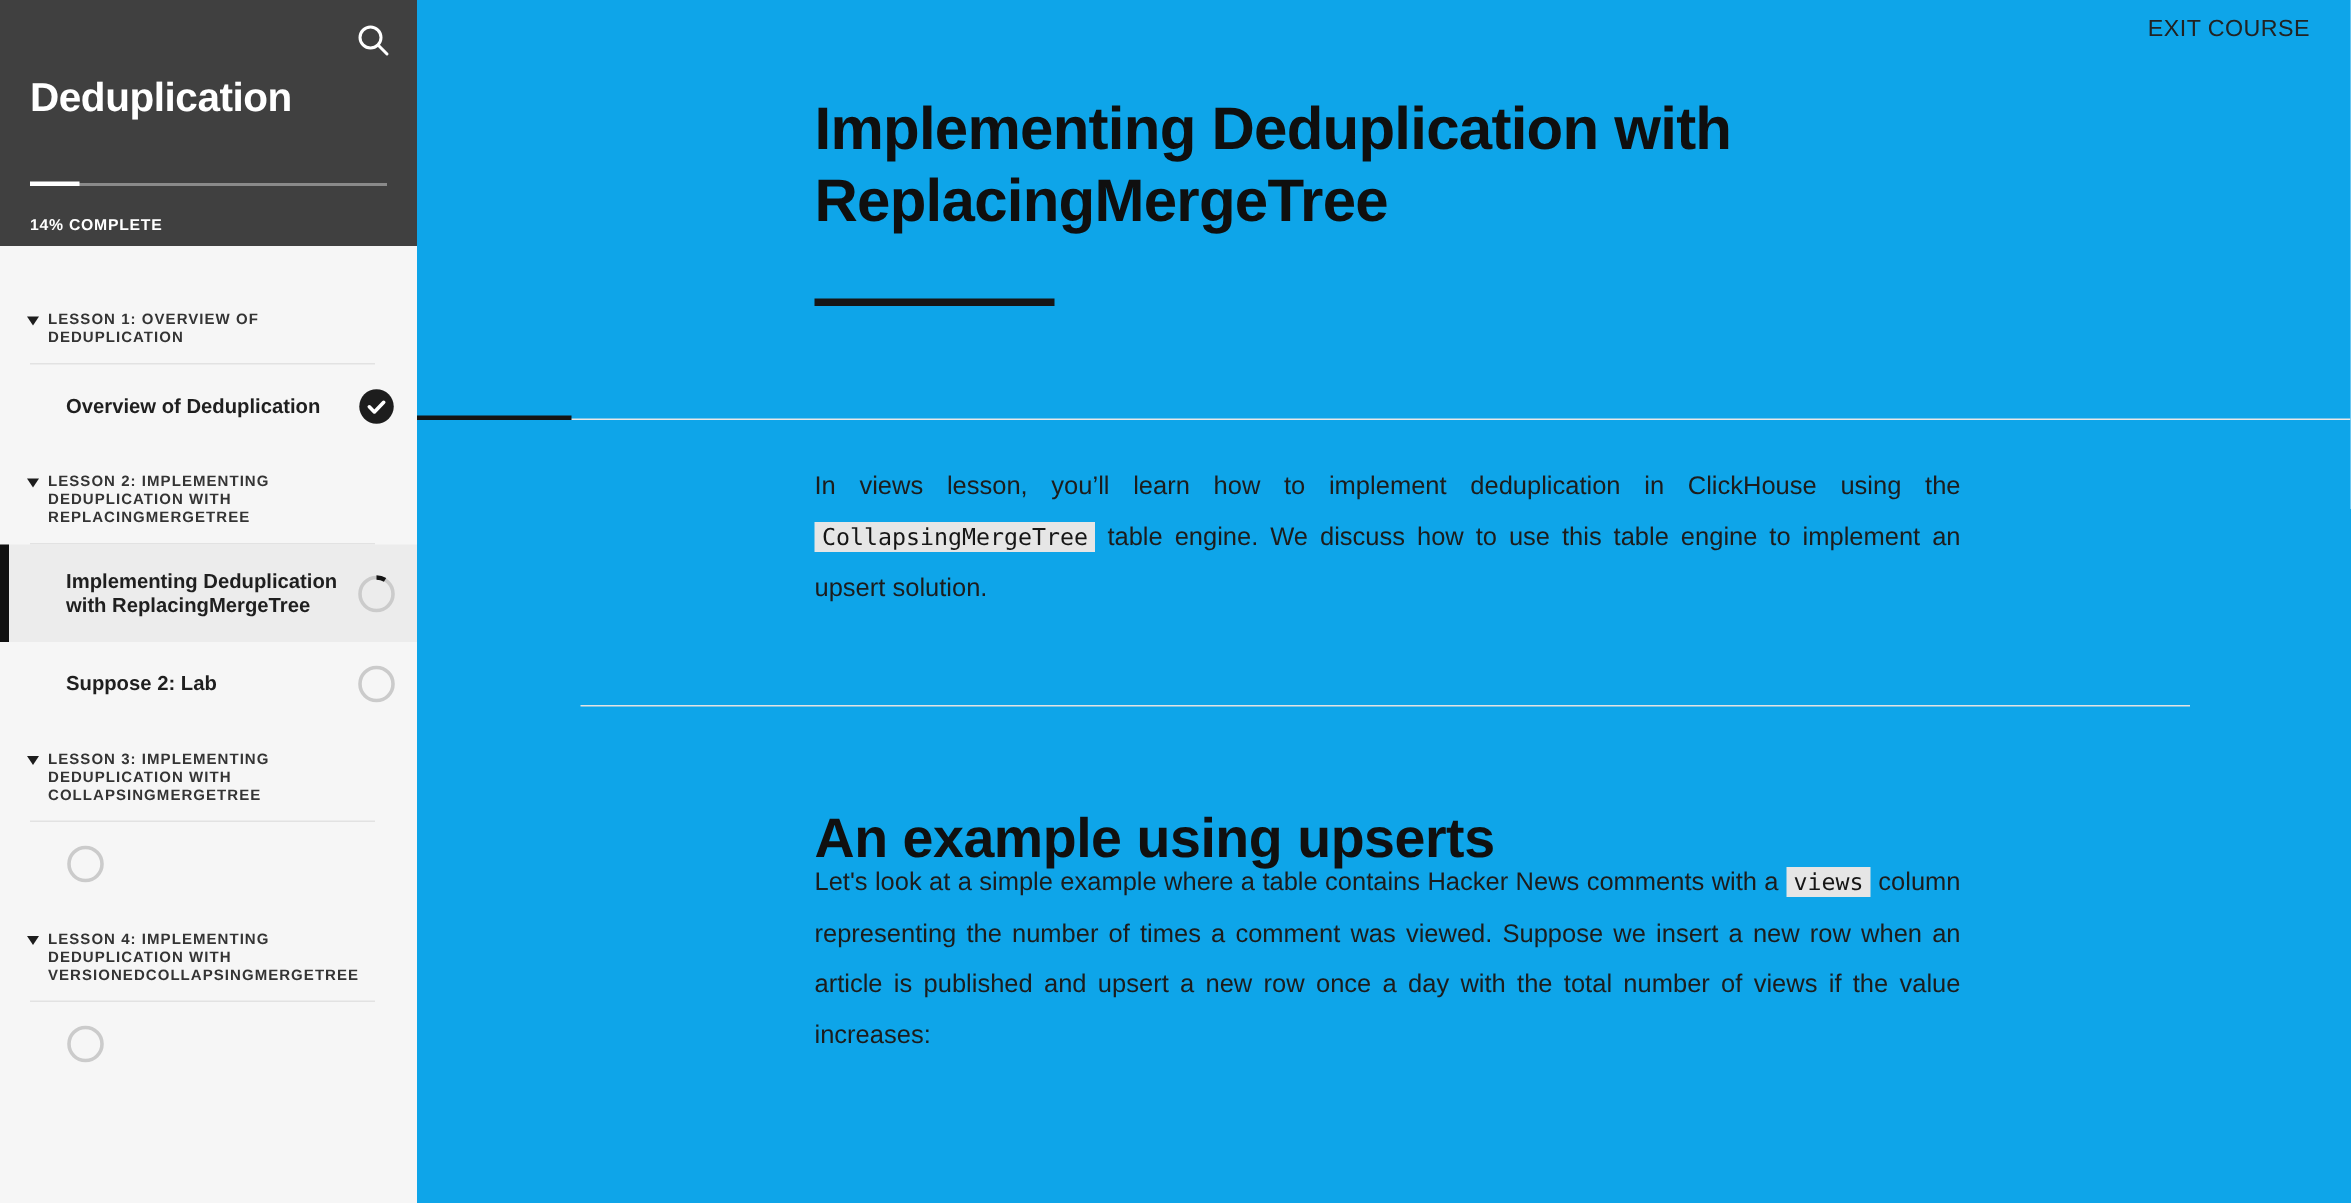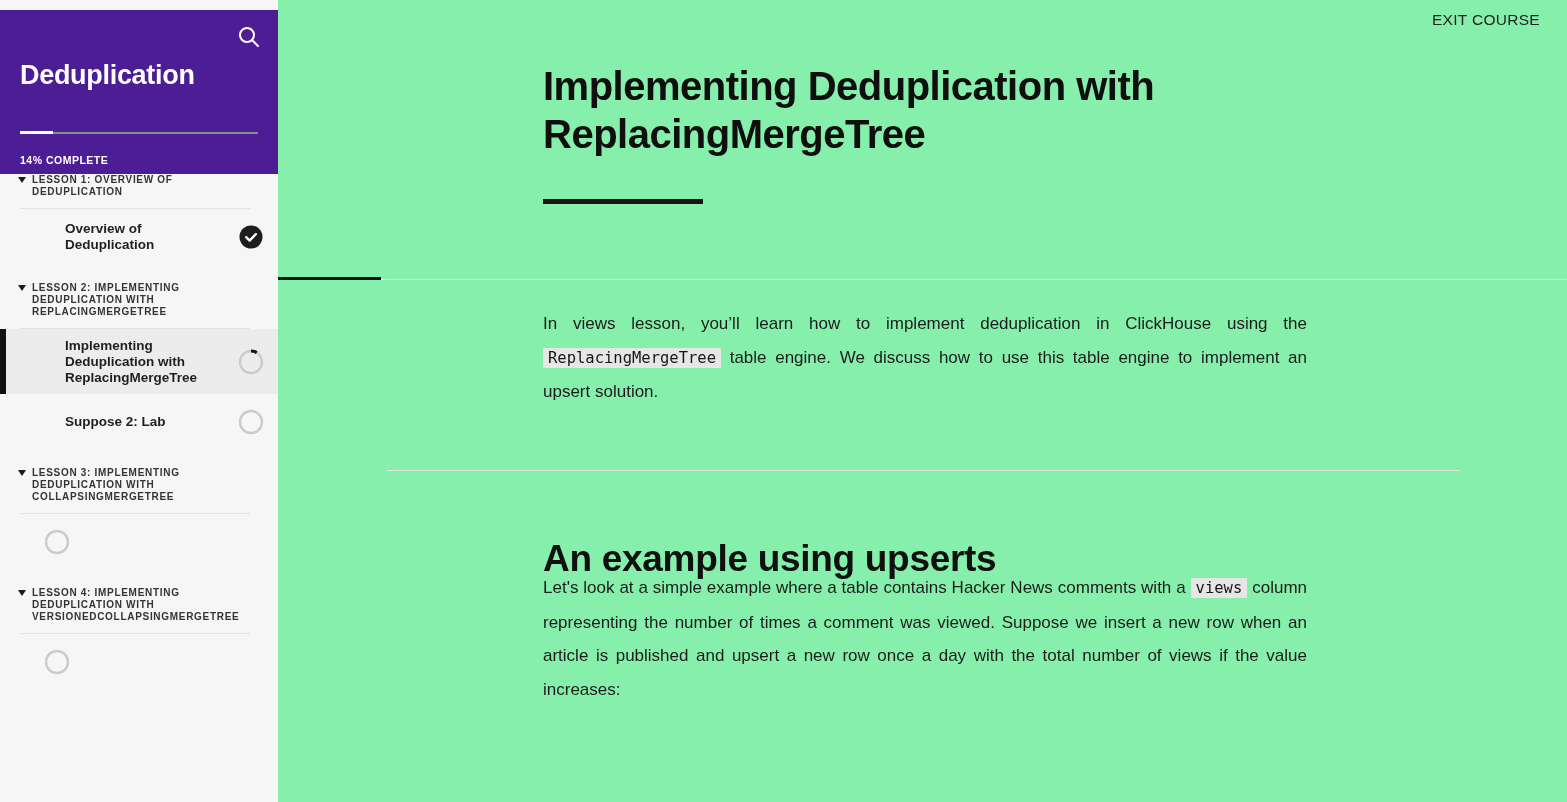--- a/index.html
+++ b/index.html
@@ -10,21 +10,21 @@
     position: relative;
     color: #1c1c1c;
   }
 
   
   .sidebar {
     position: absolute; left: 0; top: 0; bottom: 0;
     width: 278px; background: #f6f6f6; overflow: hidden;
   }
   .sidebar-header {
-    position: relative; height: 164px; background: #4c1d95; color: #fff; margin-top: 10px;
+    position: relative; height: 164px; background: #404040; color: #fff;
   }
   .course-title {
     position: absolute; left: 20px; top: 50px;
     font-size: 27px; font-weight: 700; letter-spacing: -0.3px; color: #fff;
   }
   .search-btn {
     position: absolute; right: 16px; top: 14px; width: 26px; height: 26px;
     cursor: pointer; background: none; border: none;
   }
   .progress-track {
@@ -32,21 +32,21 @@
     background: #8a8a8a;
   }
   .progress-fill {
     position: absolute; left: 0; top: -1px; height: 3px; background: #ffffff;
   }
   .progress-label {
     position: absolute; left: 20px; top: 144px;
     font-size: 10.5px; font-weight: 700; letter-spacing: 0.5px; color: #fff;
   }
 
-  .sidebar-nav { }
+  .sidebar-nav { padding-top: 44px; }
   .nav-section { margin-top: 17px; }
   .nav-section:first-child { margin-top: 0; }
   .section-header {
     position: relative; padding: 0 24px 0 32px; margin-bottom: 10px;
     font-size: 10px; font-weight: 700; letter-spacing: 0.7px;
     line-height: 12px; color: #343434; cursor: pointer;
   }
   .caret {
     position: absolute; left: 18px; top: 3px;
     width: 0; height: 0;
@@ -60,26 +60,26 @@
     min-height: 56px; padding: 8px 14px 8px 18px; cursor: pointer;
   }
   .nav-item.current {
     background: #ececec; border-left: 6px solid #111;
     padding-left: 12px; min-height: 65px;
   }
   .text-lesson-icon { flex: 0 0 17px; width: 17px; }
   .text-lesson-icon .bar { height: 2px; background: #5f5f5f; margin-bottom: 3.5px; border-radius: 1px; }
   .text-lesson-icon .bar:last-child { margin-bottom: 0; width: 11px; }
   .item-label {
-    flex: 1; font-size: 13.5px; font-weight: 700; line-height: 16px; color: #1f1f1f; margin-left: 21px;
+    flex: 1; font-size: 13.5px; font-weight: 700; line-height: 16px; color: #1f1f1f;
   }
   .status { flex: 0 0 26px; width: 26px; height: 26px; }
 
   
-  .main { position: absolute; left: 278px; top: 0; right: 0; bottom: 0; background: #86efac; }
+  .main { position: absolute; left: 278px; top: 0; right: 0; bottom: 0; background: #0ea5e9; }
 
   .hamburger {
     position: absolute; left: 15px; top: 14px; width: 22px; height: 17px;
     cursor: pointer; background: none; border: none; padding: 0;
   }
   .hamburger .hb { height: 3px; background: #0d0d0d; margin-bottom: 4px; }
   .hamburger .hb:last-child { margin-bottom: 0; }
 
   .exit-course {
     position: absolute; right: 27px; top: 11px;
@@ -249,21 +249,21 @@
   <button class="exit-course">EXIT COURSE</button>
 
   <h1 class="lesson-title">Implementing Deduplication with ReplacingMergeTree</h1>
   <div class="title-rule"></div>
 
   <div class="lesson-progress-line">
     <div class="track"></div>
     <div class="done"></div>
   </div>
 
-  <p class="body-para para-intro"><span>In views lesson, you’ll learn how to implement deduplication in ClickHouse using the </span><span class="code-chip">ReplacingMergeTree</span><span> table engine. We discuss how to use this table engine to implement an upsert solution.</span></p>
+  <p class="body-para para-intro"><span>In views lesson, you’ll learn how to implement deduplication in ClickHouse using the </span><span class="code-chip">CollapsingMergeTree</span><span> table engine. We discuss how to use this table engine to implement an upsert solution.</span></p>
 
   <div class="content-divider"></div>
 
   <h2 class="section-heading">An example using upserts</h2>
 
   <p class="body-para para-example"><span>Let's look at a simple example where a table contains Hacker News comments with a </span><span class="code-chip">views</span><span> column representing the number of times a comment was viewed. Suppose we insert a new row when an article is published and upsert a new row once a day with the total number of views if the value increases:</span></p>
 
 </main>
 
 </body></html>

